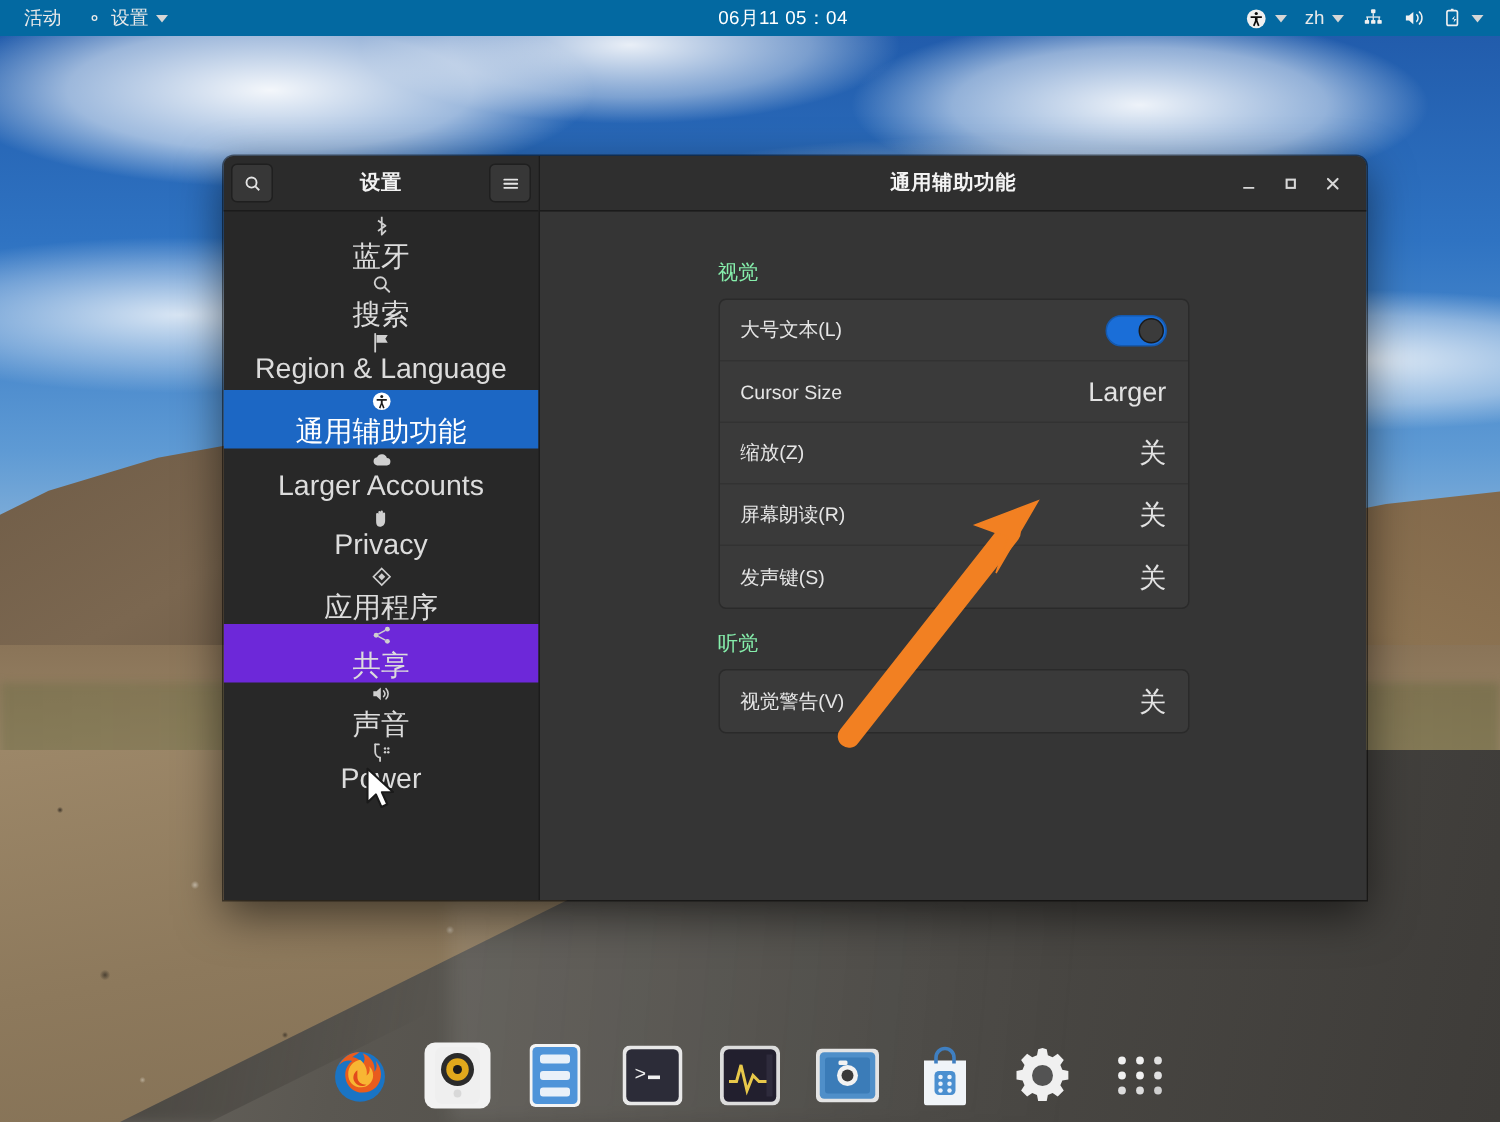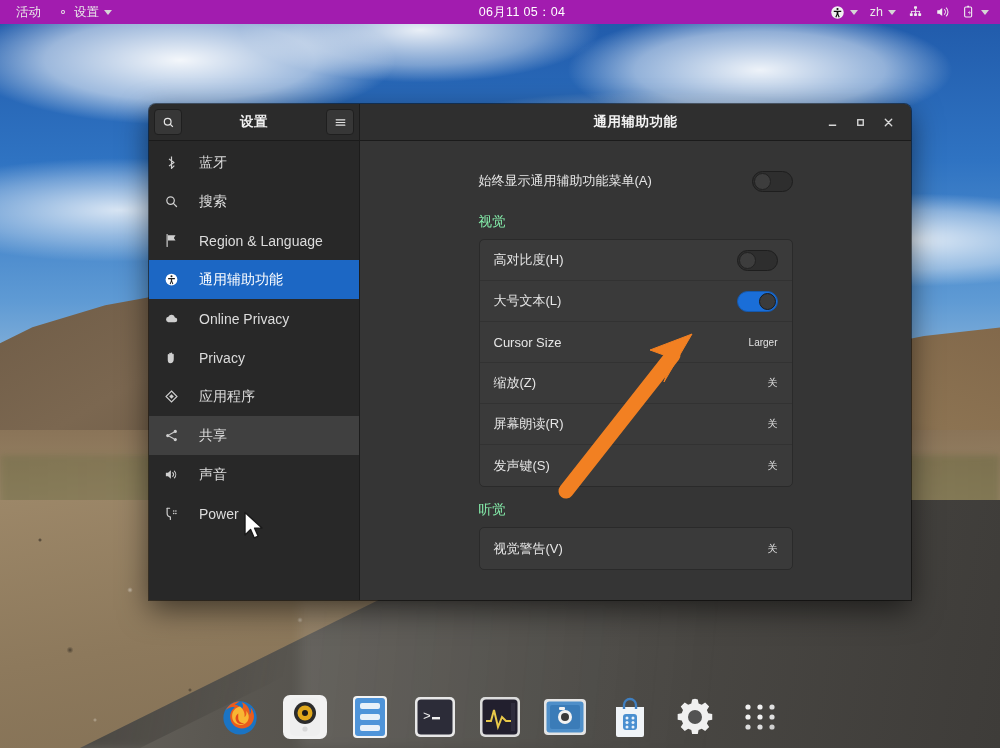--- a/index.html
+++ b/index.html
@@ -72,21 +72,21 @@
   }
   .wp-road-streak {
     position: absolute; left: 300px; top: 600px; width: 700px; height: 148px;
     background: linear-gradient(95deg, rgba(255,255,255,.09), rgba(255,255,255,0) 60%);
     filter: blur(6px);
   }
 
   
   #topbar {
     position: absolute; left: 0; top: 0; width: 1000px; height: 24px;
-    background: #a21caf; color: #e8e8e8;
+    background: #0369a1; color: #e8e8e8;
     display: flex; align-items: center;
     font-size: 12.5px; z-index: 60;
   }
   .tb-left { display: flex; align-items: center; gap: 0px; padding-left: 8px; }
   .tb-item {
     display: flex; align-items: center; gap: 5px;
     padding: 0 8px; height: 24px; color: #e9e9e9;
   }
   .tb-center {
     position: absolute; left: 0; right: 0; top: 0; height: 24px;
@@ -122,27 +122,27 @@
   }
   .hdr-btn {
     width: 28px; height: 26px; border-radius: 4px; background: #373737;
     border: 1px solid #1f1f1f;
     display: flex; align-items: center; justify-content: center;
     color: #e4e4e4;
   }
   .sb-title { font-size: 13.5px; font-weight: bold; color: #f2f2f2; letter-spacing: .5px; }
   .sb-list { flex: 1; overflow: hidden; padding-top: 2px; }
   .sb-item {
-    height: 39px; display: flex; align-items: center; gap: 20px;
-    padding: 0 14px; color: #dcdcdc; font-size: 14px;
+    height: 39px; display: flex; align-items: center; gap: 0;
+    padding: 0 14px; color: #dcdcdc; font-size: 19px; flex-direction: column;
   }
   .sb-item .sb-ic { width: 16px; display: flex; justify-content: center; color: #cfcfcf; }
   .sb-item.selected { background: #1c67c4; color: #fff; }
   .sb-item.selected .sb-ic { color: #fff; }
-  .sb-item.hover { background: #404040; }
+  .sb-item.hover { background: #6d28d9; }
 
   
   .sw-main { flex: 1; background: #353535; display: flex; flex-direction: column; }
   .main-header {
     height: 37px; background: #2f2f2f; border-bottom: 1px solid #1b1b1b;
     display: flex; align-items: center; position: relative;
   }
   .mh-title {
     position: absolute; left: 0; right: 0; text-align: center;
     font-size: 13.5px; font-weight: bold; color: #f3f3f3; letter-spacing: .5px;
@@ -165,21 +165,21 @@
   .group {
     width: 314px; margin: 0 auto;
     background: #3a3a3a; border: 1px solid #2a2a2a; border-radius: 5px;
     overflow: hidden;
   }
   .grow {
     height: 41px; display: flex; align-items: center; justify-content: space-between;
     padding: 0 14px; border-bottom: 1px solid #323232;
   }
   .grow:last-child { border-bottom: none; }
-  .val { font-size: 10px; color: #e2e2e2; }
+  .val { font-size: 18px; color: #e2e2e2; }
 
   
   .toggle {
     width: 41px; height: 21px; border-radius: 11px;
     background: #2e2e2e; border: 1px solid #1e1e1e;
     position: relative; flex: none;
   }
   .toggle .knob {
     position: absolute; top: 1px; left: 1px; width: 17px; height: 17px;
     border-radius: 50%; background: #3d3d3d; border: 1px solid #222;
@@ -354,21 +354,21 @@
             </svg>
           </span>
           <span>通用辅助功能</span>
         </div>
         <div class="sb-item">
           <span class="sb-ic">
             <svg width="15" height="15" viewBox="0 0 24 24">
               <path d="M7 18h10.2a3.9 3.9 0 00.3-7.8A5.6 5.6 0 007 9.3 4.4 4.4 0 007 18z" fill="#cfcfcf"></path>
             </svg>
           </span>
-          <span>Online Privacy</span>
+          <span>Larger Accounts</span>
         </div>
         <div class="sb-item">
           <span class="sb-ic">
             <svg width="15" height="15" viewBox="0 0 24 24">
               <path d="M6 13V7.5a1.2 1.2 0 012.4 0V12V5.4a1.2 1.2 0 012.4 0V12V5a1.2 1.2 0 012.4 0v7V7a1.2 1.2 0 012.4 0v7.6c0 4-2.4 6.4-5.6 6.4S6 18.4 6 15z" fill="#cfcfcf"></path>
             </svg>
           </span>
           <span>Privacy</span>
         </div>
         <div class="sb-item">
@@ -432,35 +432,23 @@
         </div>
         <div class="wc">
           <svg width="11" height="11" viewBox="0 0 12 12" stroke="#d8d8d8" stroke-width="1.5" stroke-linecap="round">
               <path d="M2.5 2.5l7 7M9.5 2.5l-7 7"></path>
             </svg>
         </div>
       </div>
     </div>
 
     <div class="main-body">
-      <div class="row-top">
-        <span class="lbl">始终显示通用辅助功能菜单(A)</span>
-        <div class="toggle">
-            <span class="knob"></span>
-          </div>
-      </div>
       <div id="sections-host">
           <div class="section-title">视觉</div>
           <div class="group">
-            <div class="grow">
-              <span class="lbl">高对比度(H)</span>
-              <div class="toggle">
-                <span class="knob"></span>
-              </div>
-            </div>
             <div class="grow">
               <span class="lbl">大号文本(L)</span>
               <div class="toggle on">
                 <span class="knob"></span>
               </div>
             </div>
             <div class="grow">
               <span class="lbl">Cursor Size</span>
               <span class="val">Larger</span>
             </div>

